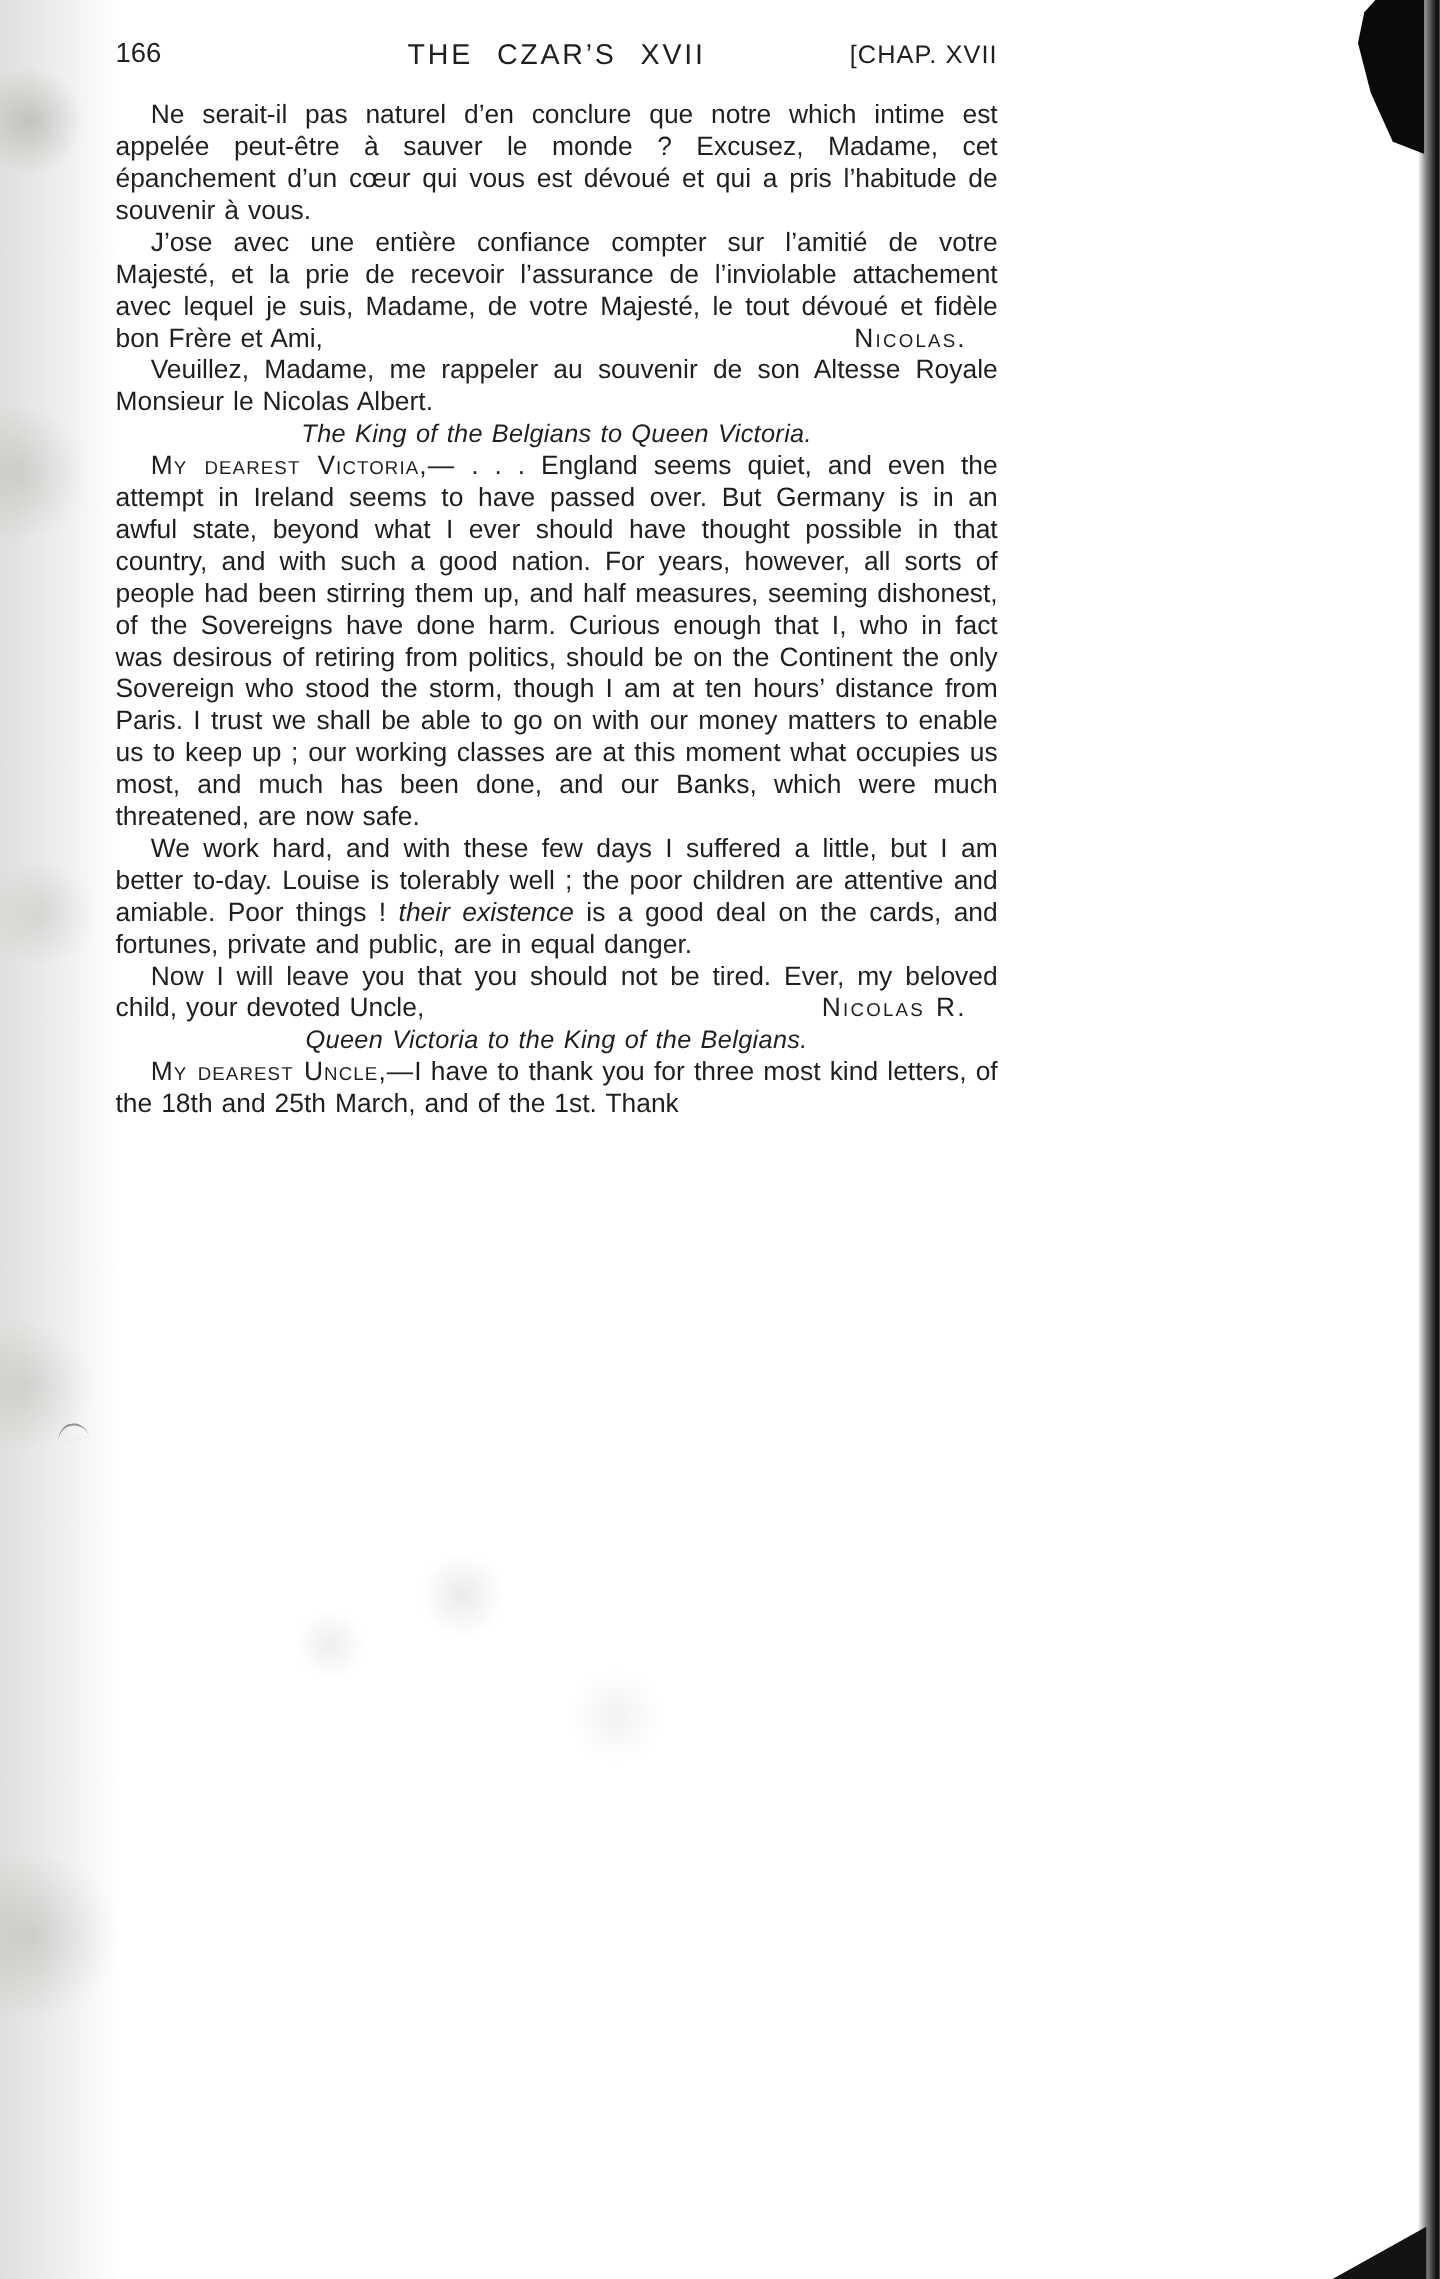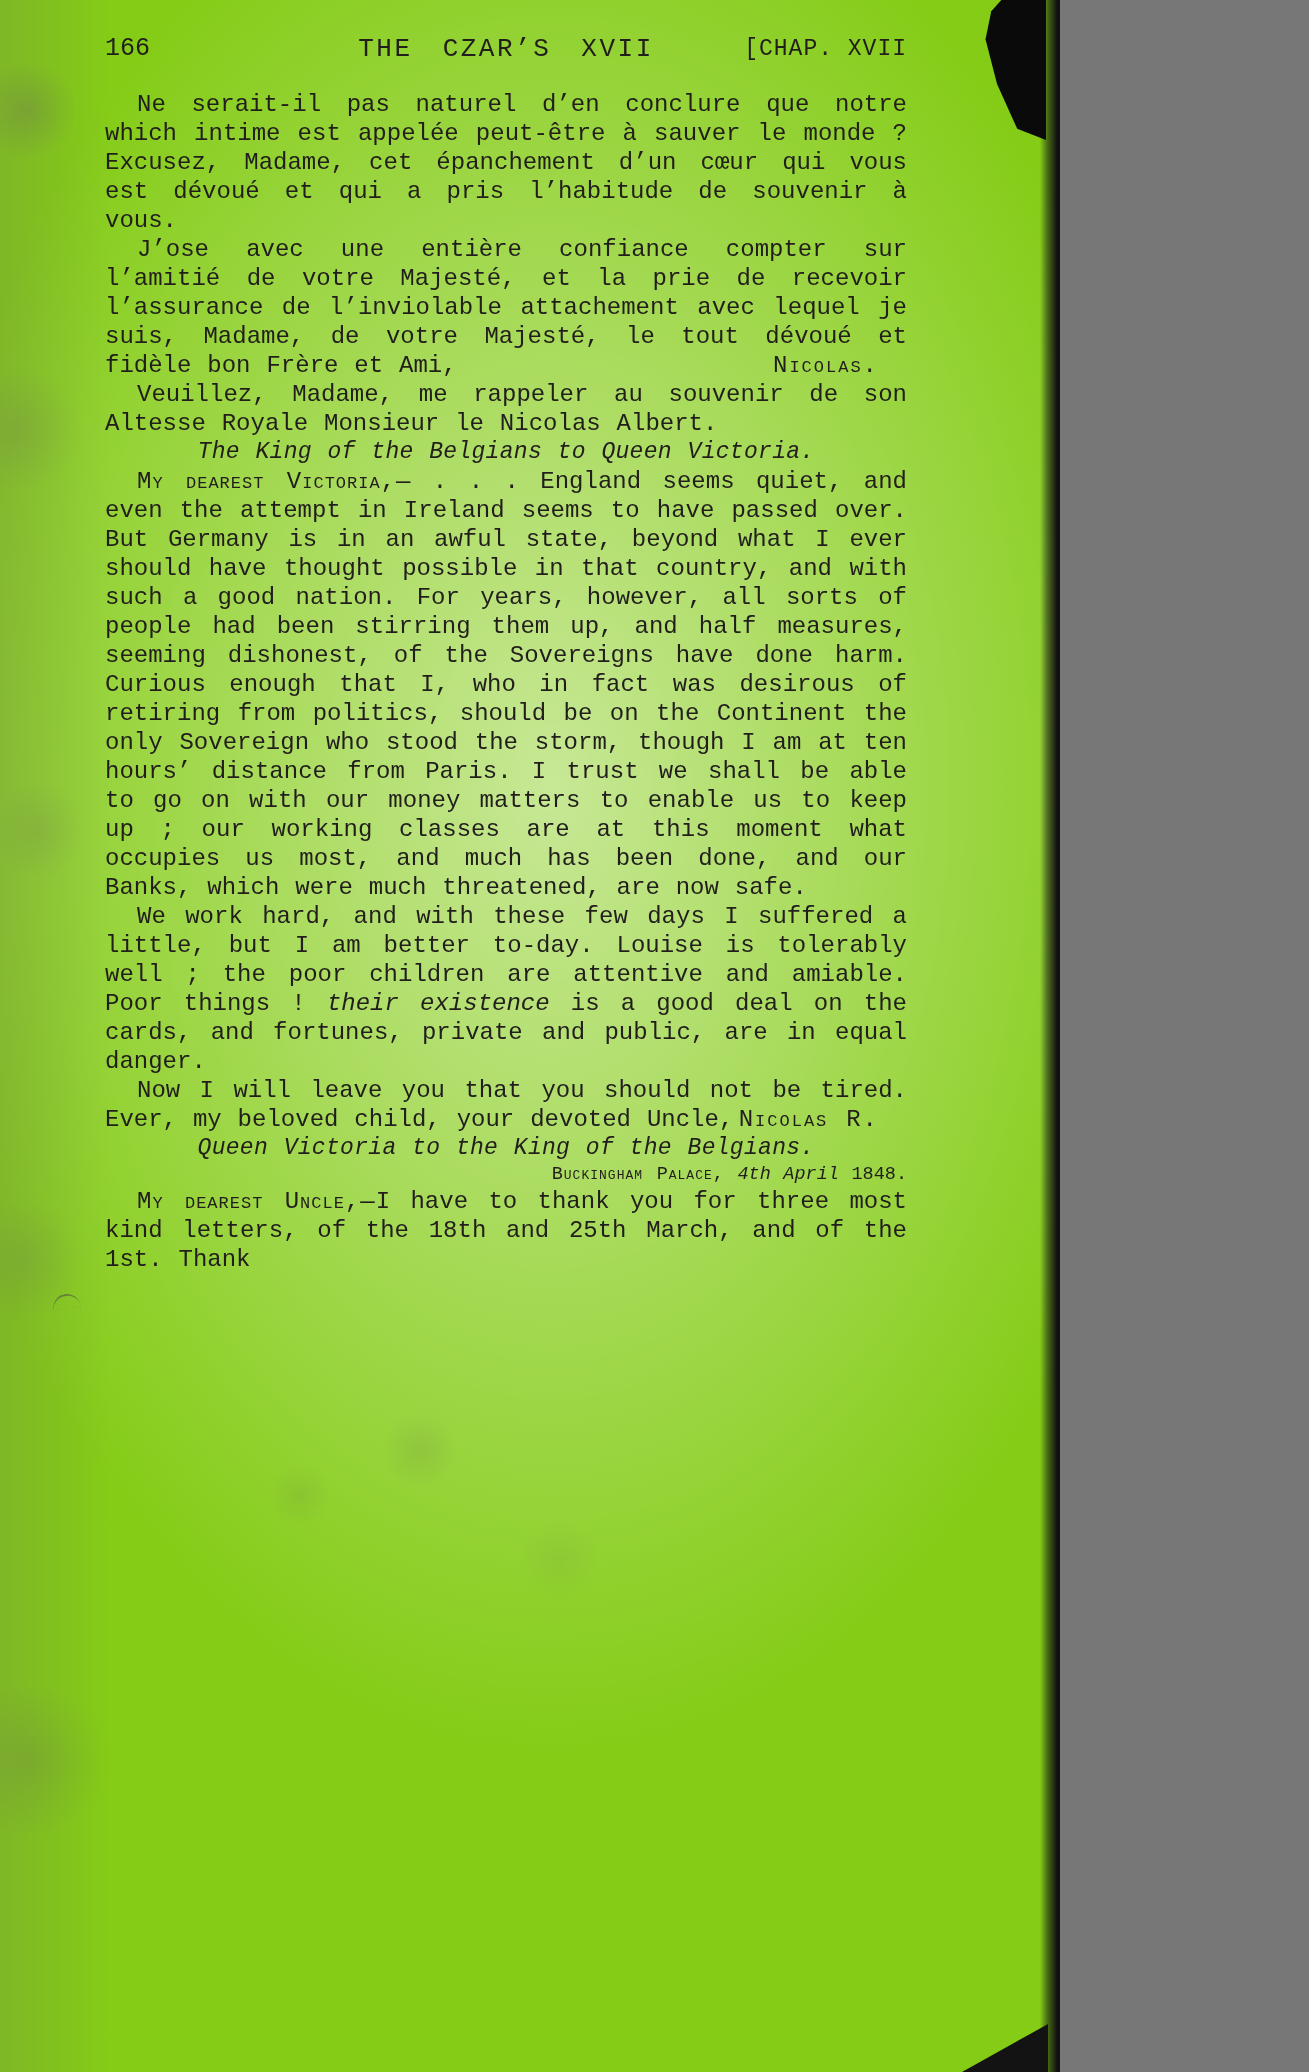--- a/index.html
+++ b/index.html
@@ -1,23 +1,23 @@
 <!DOCTYPE html>
 <html><head>
 <meta charset="utf-8">
 <style>
   html, body { margin: 0; padding: 0; background: #777; }
 
   .page {
     position: relative;
-    width: 1060px;
+    width: 1309px;
     height: 2072px;
-    background: #84cc16;
+    background: #ffffff;
     overflow: hidden;
-    font-family: Liberation Mono, monospace;
+    font-family: Liberation Sans, sans-serif;
     color: #211e1b;
   }
 
   .paper-tone {
     position: absolute; inset: 0; pointer-events: none;
     background: radial-gradient(ellipse 850px 1300px at 52% 38%,
                 rgba(255,255,255,0.55), rgba(255,255,255,0) 75%);
   }
 
   
@@ -111,21 +111,20 @@
       <p class="has-sig"><span>J’ose avec une entière confiance compter sur l’amitié de votre Majesté, et la prie de recevoir l’assurance de l’inviolable attachement avec lequel je suis, Madame, de votre Majesté, le tout dévoué et fidèle bon Frère et Ami,</span><span class="sig">Nicolas.</span></p>
       <p>Veuillez, Madame, me rappeler au souvenir de son Altesse Royale Monsieur le Nicolas Albert.</p>
 
       <p class="letter-heading">The King of the Belgians to Queen Victoria.</p>
 
       <p><span class="salute">My dearest Victoria,—</span><span> . . . England seems quiet, and even the attempt in Ireland seems to have passed over.  But Germany is in an awful state, beyond what I ever should have thought possible in that country, and with such a good nation.  For years, however, all sorts of people had been stirring them up, and half measures, seeming dishonest, of the Sovereigns have done harm.  Curious enough that I, who in fact was desirous of retiring from politics, should be on the Continent the only Sovereign who stood the storm, though I am at ten hours’ distance from Paris.  I trust we shall be able to go on with our money matters to enable us to keep up ; our working classes are at this moment what occupies us most, and much has been done, and our Banks, which were much threatened, are now safe.</span></p>
       <p><span>We work hard, and with these few days I suffered a little, but I am better to-day.  Louise is tolerably well ; the poor children are attentive and amiable.  Poor things ! </span><span class="it">their existence</span><span> is a good deal on the cards, and fortunes, private and public, are in equal danger.</span></p>
       <p class="has-sig"><span>Now I will leave you that you should not be tired.  Ever, my beloved child, your devoted Uncle,</span><span class="sig">Nicolas R.</span></p>
 
       <p class="letter-heading">Queen Victoria to the King of the Belgians.</p>
-      <p class="dateline"><span class="sc">Buckingham Palace,</span> <span class="it">4th April</span> <span>1848.</span></p>
 
       <p><span class="salute">My dearest Uncle,—</span><span>I have to thank you for three most kind letters, of the 18th and 25th March, and of the 1st.  Thank</span></p>
 
     </div>
   </div>
 
   <div class="pencil-mark"></div>
   <div class="edge-right"></div>
   <div class="binding-blob"></div>
   <div class="corner-bottom"></div>

